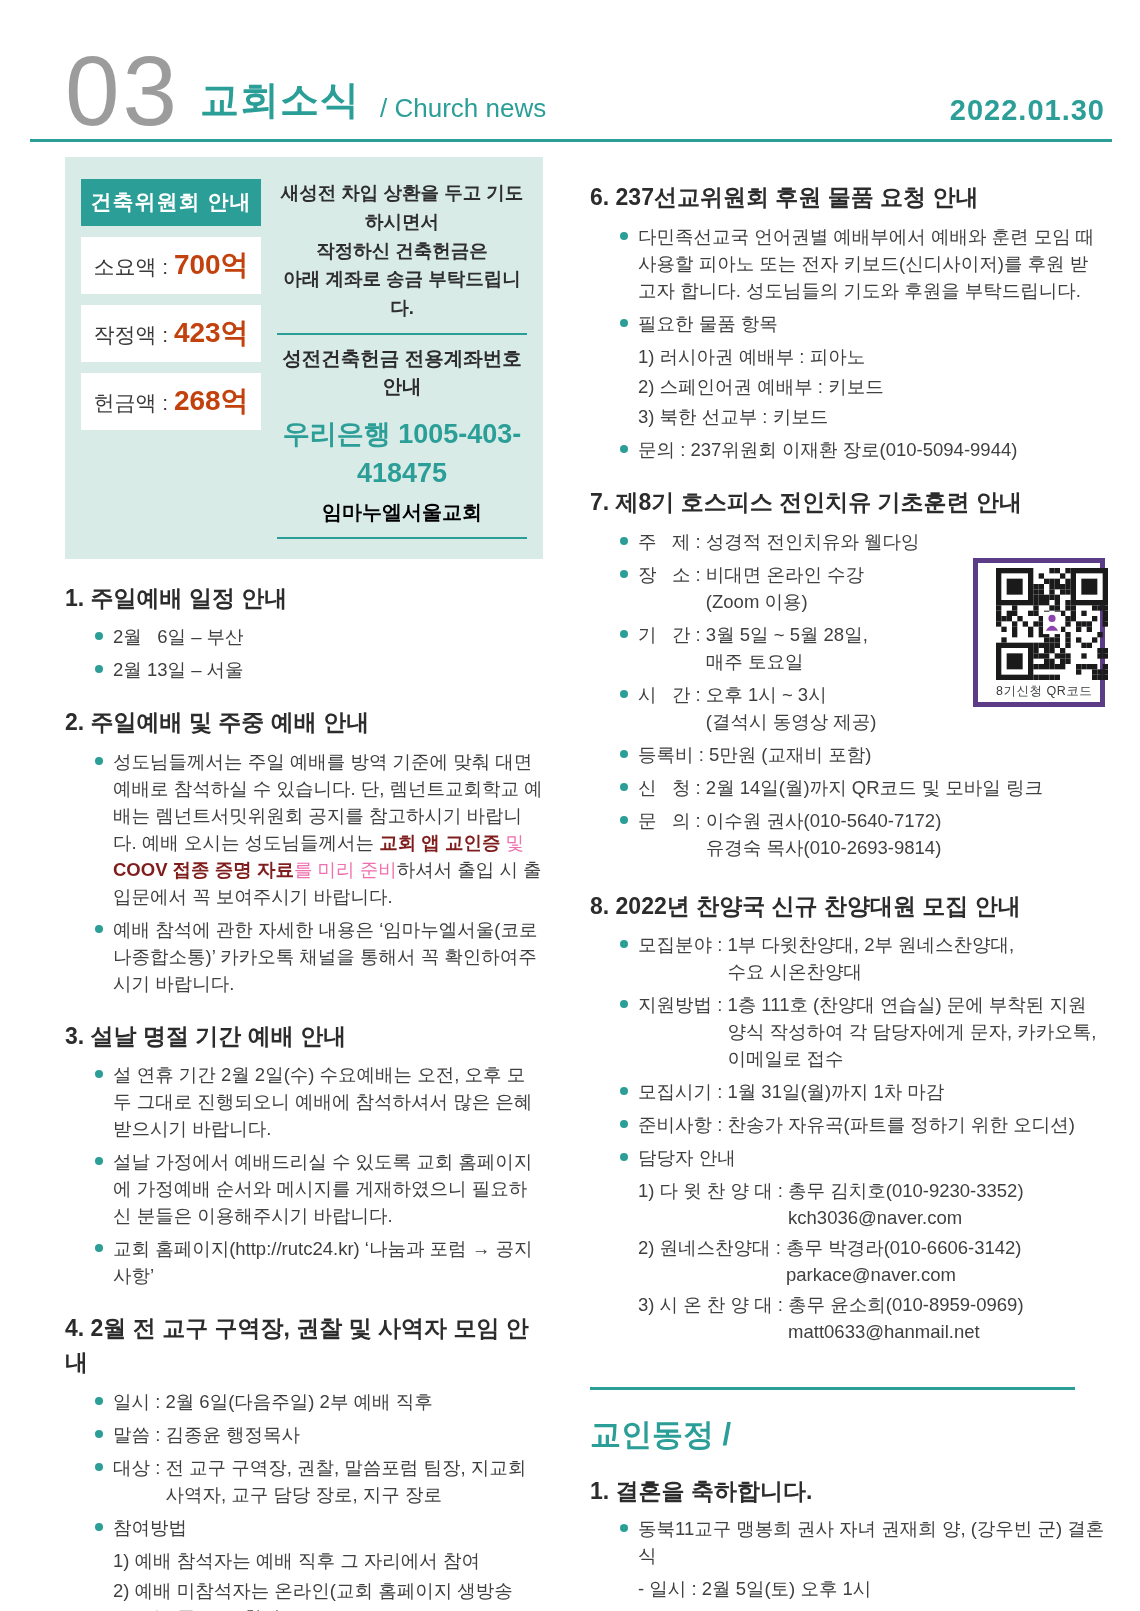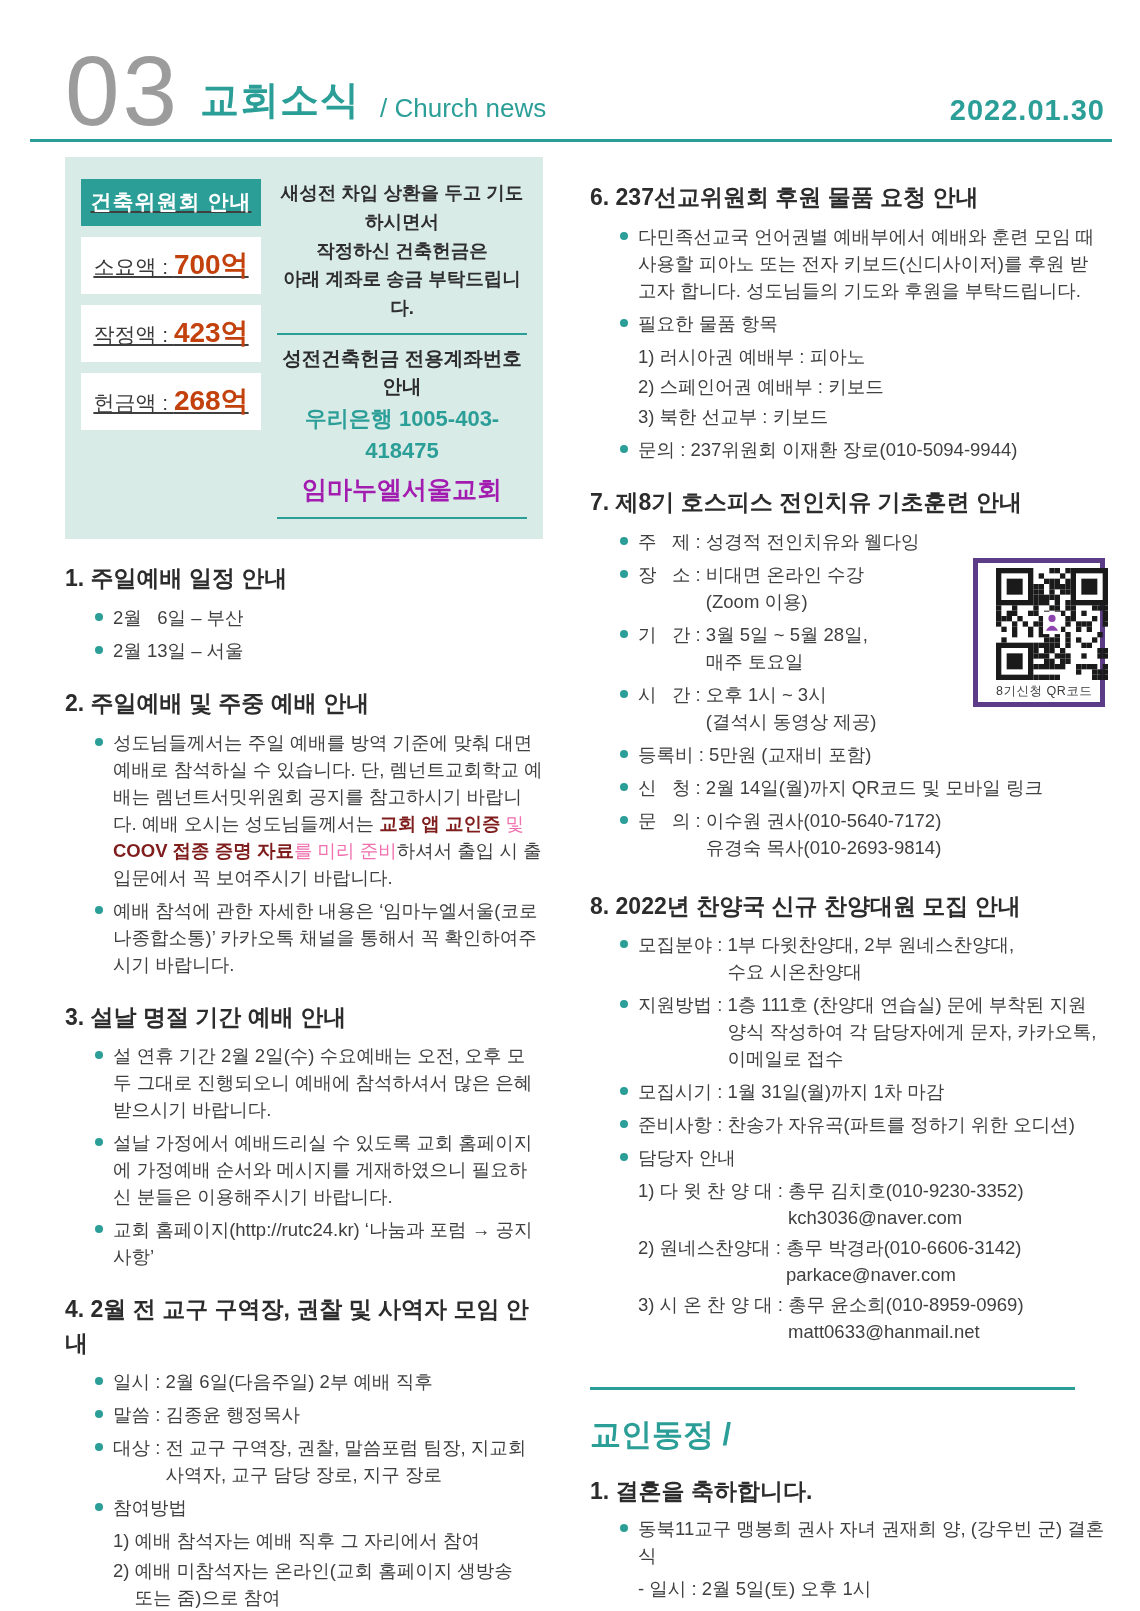--- a/index.html
+++ b/index.html
@@ -15,30 +15,30 @@
   .title{font-size:39px;font-weight:700;color:#2b9e97;padding-bottom:3px;letter-spacing:1px;}
   .subtitle{font-size:26px;font-weight:400;color:#2b9e97;padding-bottom:6px;}
   .hdate{margin-left:auto;font-size:29px;font-weight:700;color:#2b9e97;padding-bottom:3px;letter-spacing:1px;}
   .header-rule{border-top:3px solid #2b9e97;margin:9px -7px 0 -35px;}
   
   .cols{display:flex;gap:47px;margin-top:15px;font-size:18.5px;line-height:1.46;}
   .col-left{width:478px;flex:none;}
   .col-right{flex:1;min-width:0;}
   
   .bbox{background:#d9ebe7;padding:22px 16px 20px;display:flex;gap:16px;margin-bottom:4px;}
-  .bbox-left{width:180px;flex:none;text-decoration:underline;}
+  .bbox-left{width:180px;flex:none;}
   .bbox-title{background:#2b9e97;color:#fff;font-weight:700;font-size:21px;text-align:center;padding:8px 0;letter-spacing:1px;}
   .brow{background:#fff;text-align:center;margin-top:11px;padding:8px 0;font-size:21px;color:#3a3a3a;}
   .brow .bval{font-size:28px;font-weight:700;color:#c2410c;}
   .bbox-right{flex:1;text-align:center;color:#2e2e2e;min-width:0;}
   .bintro{font-weight:700;font-size:18.5px;line-height:1.55;white-space:pre-line;}
   .bdiv{border-top:2.5px solid #2b9e97;margin:10px 0 9px;}
   .bacct-title{font-weight:700;font-size:19.5px;color:#2c2c2c;}
-  .bacct-bank{font-weight:700;font-size:22px;color:#2b9e97;margin-top:2px;}
-  .bacct-holder{font-weight:700;font-size:25px;color:#a21caf;margin-top:4px;}
+  .bacct-bank{font-weight:700;font-size:27px;color:#2b9e97;margin-top:14px;}
+  .bacct-holder{font-weight:700;font-size:20px;color:#000000;margin-top:4px;}
   
   .h-sec{font-size:23px;font-weight:700;color:#2c2c2c;margin:23px 0 8px;}
   .bullet{display:flex;gap:10px;margin:6px 0 6px 30px;}
   .dot{flex:0 0 8px;width:8px;height:8px;border-radius:50%;background:#2b9e97;margin-top:9px;}
   .btxt{flex:1;min-width:0;white-space:pre-wrap;}
   .kv{display:flex;white-space:normal;}
   .k{white-space:pre;flex:0 0 auto;}
   .v{white-space:pre-wrap;flex:1;min-width:0;}
   .sub{margin-left:48px;margin-top:3px;white-space:pre-wrap;}
   .pink-b{color:#7f1d1d;font-weight:700;}

